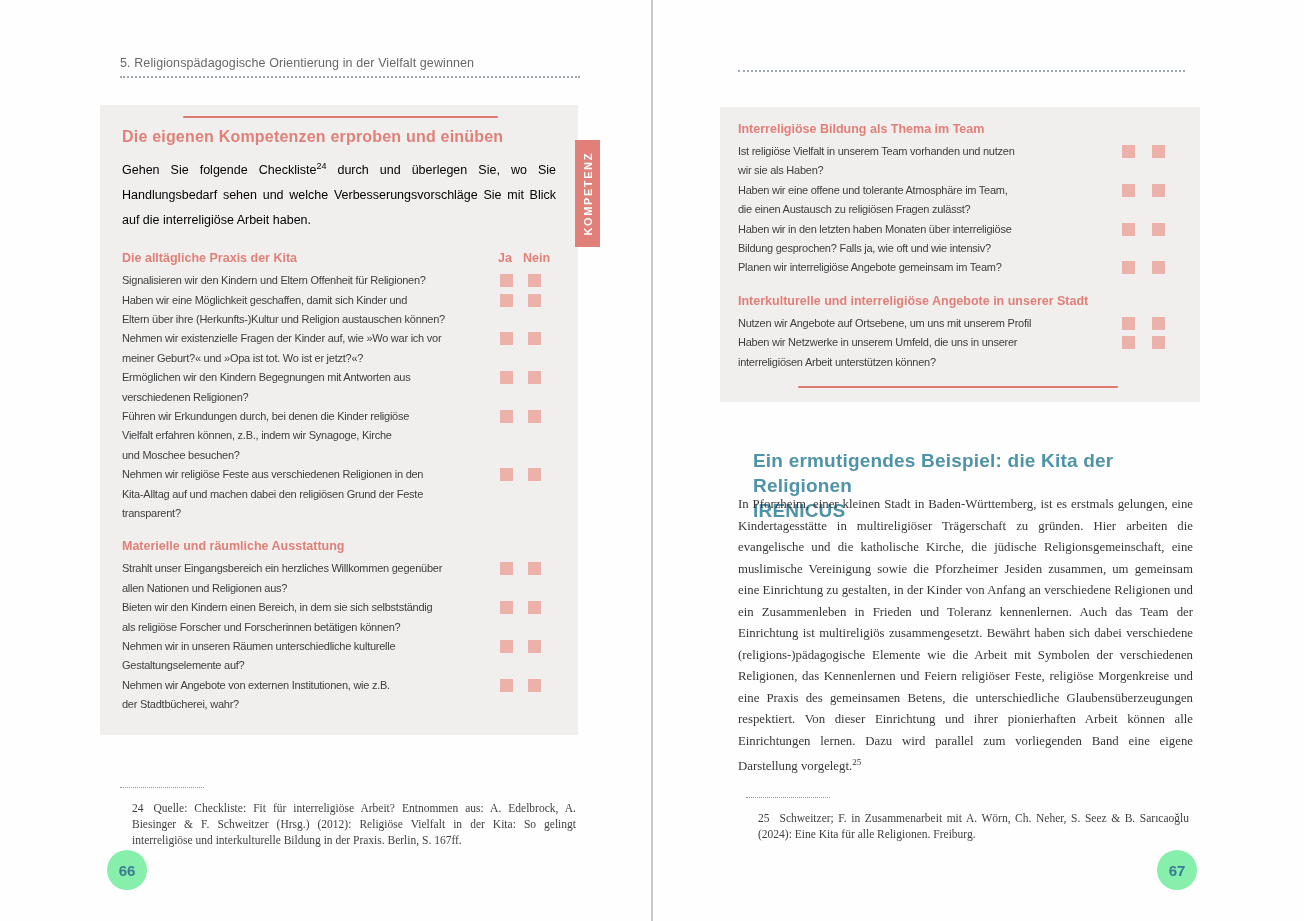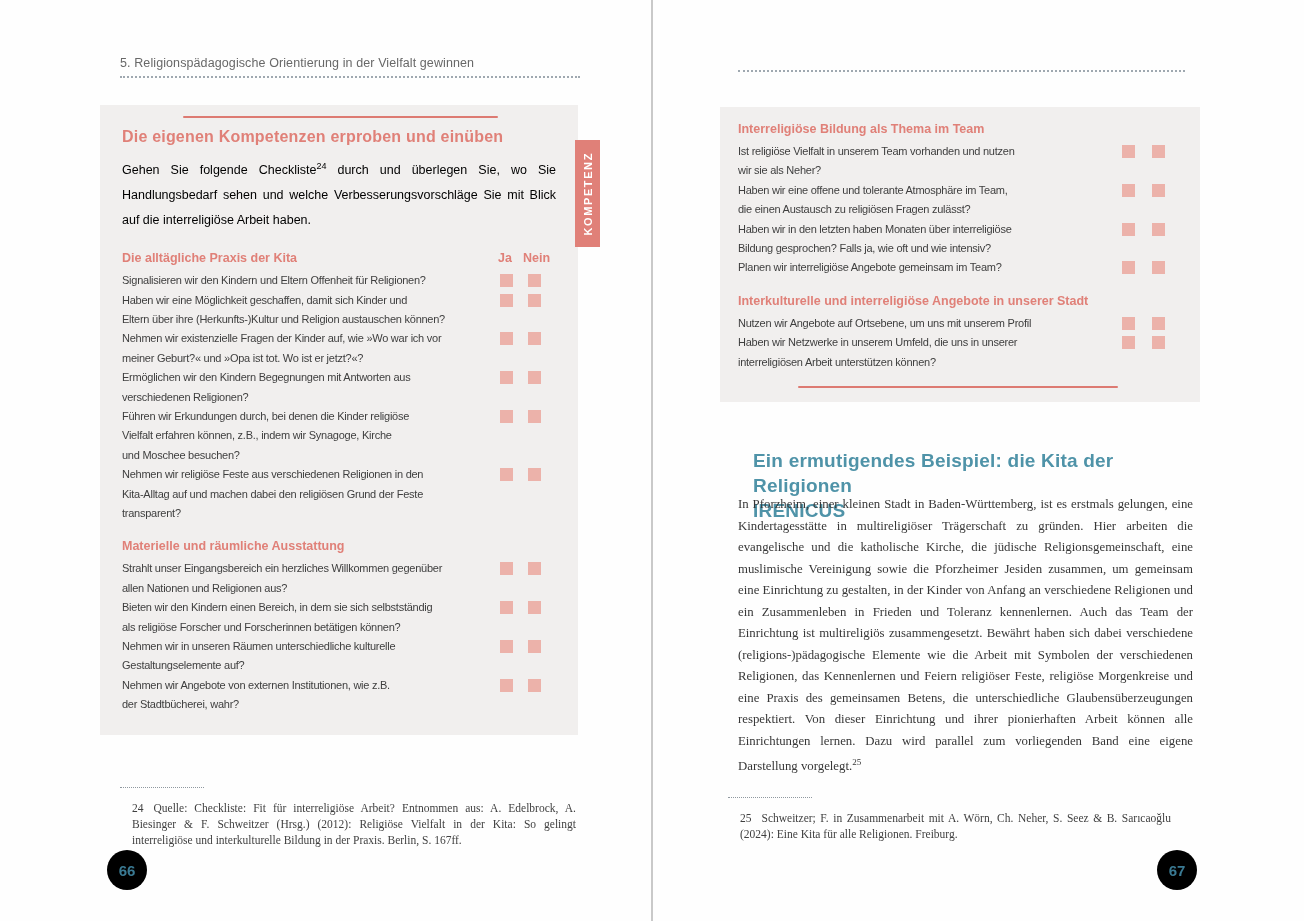--- a/index.html
+++ b/index.html
@@ -59,21 +59,21 @@
   .body-paragraph sup{font-size:9px;}
 
   
   .footnote{position:absolute;font-family:"Liberation Serif","DejaVu Serif",serif;color:#3f3f3f;}
   .fn-dots{border-bottom:1.5px dotted #8f989f;width:84px;height:1px;margin-bottom:4px;}
   .footnote p{margin:12px;font-size:11.5px;line-height:16px;text-align:justify;}
   .fn-num{margin-right:10px;}
 
   
   .page-circle{
-    position:absolute;width:40px;height:40px;border-radius:50%;background:#000000;
+    position:absolute;width:40px;height:40px;border-radius:50%;background:#86efac;
     display:flex;align-items:center;justify-content:center;
     color:#3a7a93;font-size:15px;font-weight:bold;
   }
 </style>
 </head>
 <body>
 
 <div class="spread">
   <div class="gutter"></div>
 
@@ -190,21 +190,21 @@
     <div class="running-head" style="left:86px;top:69px;width:447px;">
       <div class="rh-dots"></div>
     </div>
 
     <div class="panel panel-right" style="left:68px;top:107px;width:480px;min-height:288px;padding:13px 18px 14px 18px;">
       <div id="right-sections">
           <div class="sec-head"><span>Interreligiöse Bildung als Thema im Team</span></div>
           <div class="cl-item">
             <div class="cl-text">
               <div>Ist religiöse Vielfalt in unserem Team vorhanden und nutzen</div>
-              <div>wir sie als Neher?</div>
+              <div>wir sie als Haben?</div>
             </div>
             <span class="cb cb-ja"></span>
             <span class="cb cb-nein"></span>
           </div>
           <div class="cl-item">
             <div class="cl-text">
               <div>Haben wir eine offene und tolerante Atmosphäre im Team,</div>
               <div>die einen Austausch zu religiösen Fragen zulässt?</div>
             </div>
             <span class="cb cb-ja"></span>
@@ -243,20 +243,20 @@
           </div>
         </div>
       <div class="panel-bottom-rule" style="width:320px;margin-left:60px;"></div>
     </div>
 
     <h2 class="example-title" style="left:86px;top:433px;width:460px;margin:15px;">Ein ermutigendes Beispiel: die Kita der Religionen
 IRENICUS</h2>
 
     <p class="body-paragraph" style="left:86px;top:494px;width:455px;"><span>In Pforzheim, einer kleinen Stadt in Baden-Württemberg, ist es erstmals gelungen, eine Kindertagesstätte in multireligiöser Trägerschaft zu gründen. Hier arbeiten die evangelische und die katholische Kirche, die jüdische Religionsgemeinschaft, eine muslimische Vereinigung sowie die Pforzheimer Jesiden zusammen, um ge­meinsam eine Einrichtung zu gestalten, in der Kinder von Anfang an verschiedene Religionen und ein Zusammenleben in Frieden und Toleranz kennenlernen. Auch das Team der Einrichtung ist multireligiös zusammengesetzt. Bewährt haben sich dabei verschiedene (religions-)pädagogische Elemente wie die Arbeit mit Symbolen der verschiedenen Religionen, das Kennenlernen und Feiern religiöser Feste, reli­giöse Morgenkreise und eine Praxis des gemeinsamen Betens, die unterschiedliche Glaubensüberzeugungen respektiert. Von dieser Einrichtung und ihrer pionierhaf­ten Arbeit können alle Einrichtungen lernen. Dazu wird parallel zum vorliegenden Band eine eigene Darstellung vorgelegt.</span><sup>25</sup></p>
 
-    <div class="footnote" style="left:76px;top:796px;width:455px;">
+    <div class="footnote" style="left:94px;top:796px;width:455px;">
       <div class="fn-dots"></div>
       <p><span class="fn-num">25</span><span>Schweitzer; F. in Zusammenarbeit mit A. Wörn, Ch. Neher, S. Seez &amp; B. Sarıcaoğlu (2024): Eine Kita für alle Religionen. Freiburg.</span></p>
     </div>
 
     <div class="page-circle" style="left:505px;top:850px;">67</div>
   </div>
 </div>
 
 </body></html>

